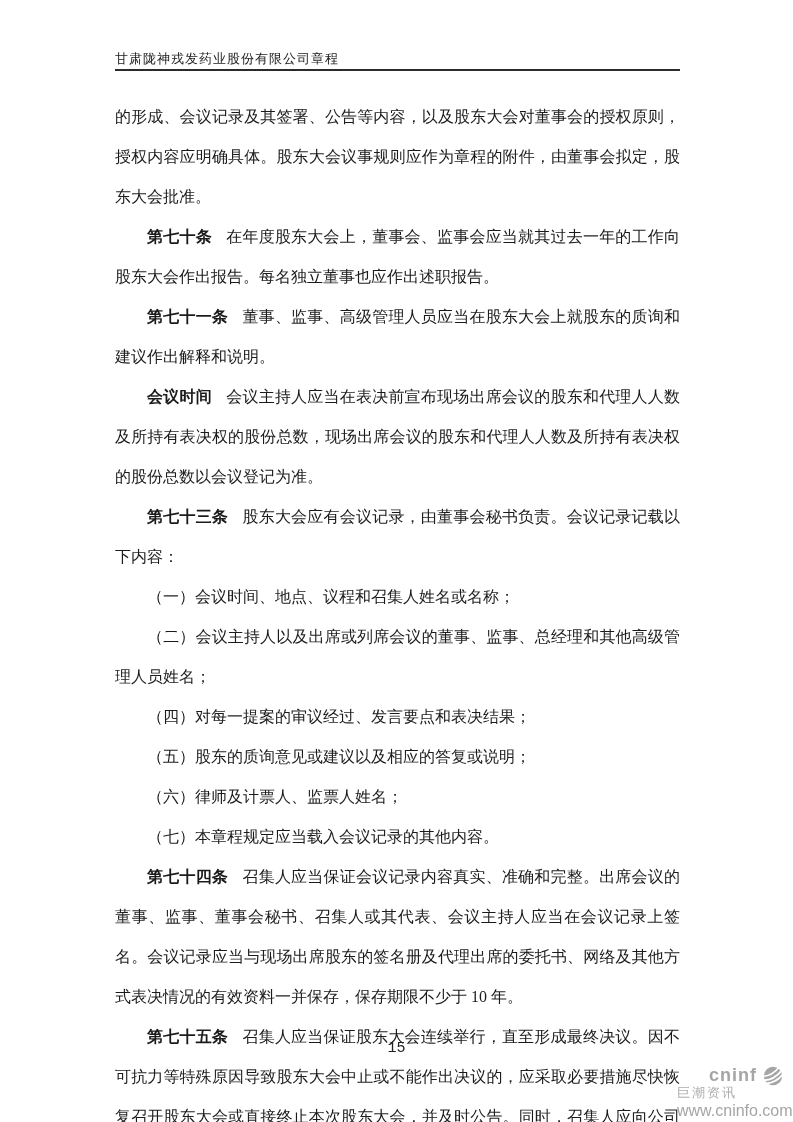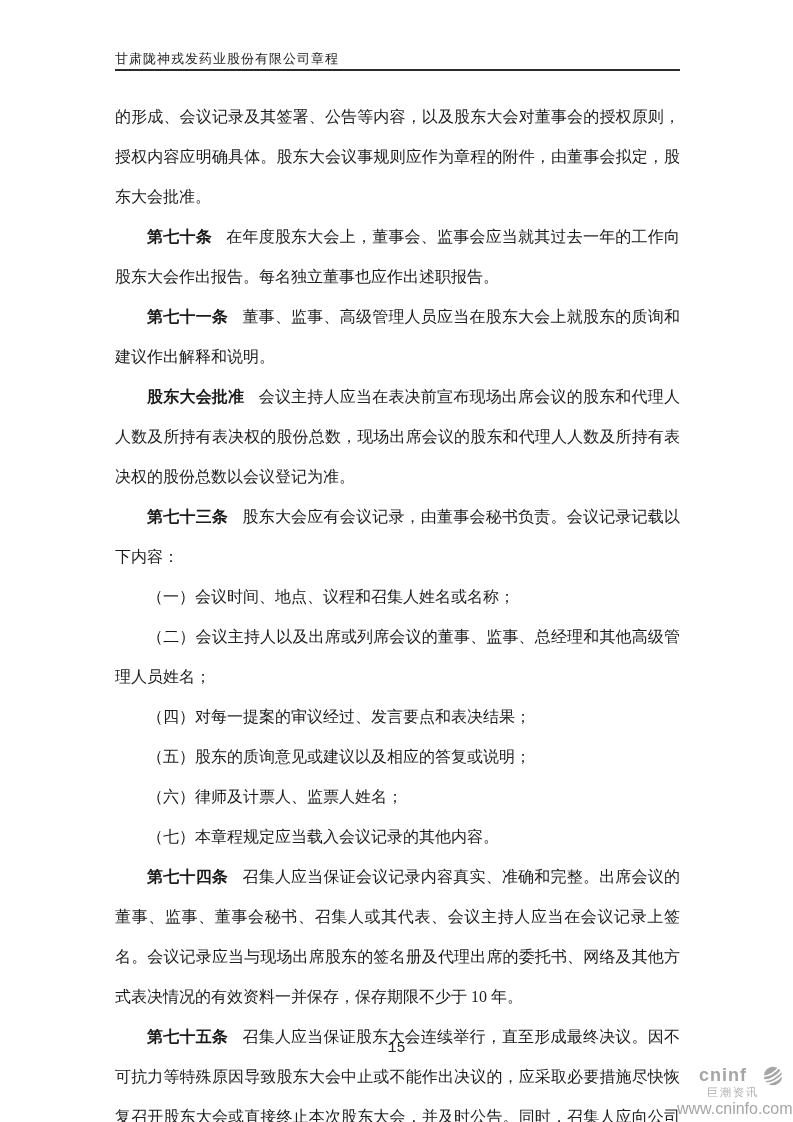--- a/index.html
+++ b/index.html
@@ -53,33 +53,33 @@
     right:6px; top:1066px;
     width:110px;
     color:#a5a5a5;
     font-family:"Liberation Sans","DejaVu Sans",sans-serif;
     line-height:1.1;
   }
   .logo-row {
     display:flex;
     align-items:center;
     justify-content:flex-end;
-    gap:16px;
+    gap:6px;
     padding-right:4px;
   }
   .logo-text {
     font-size:18px;
     font-weight:bold;
     letter-spacing:1px;
     color:#a5a5a5;
   }
   .logo-cn {
-    font-size:11px;
+    font-size:13px;
     letter-spacing:2px;
-    text-align:right;
+    text-align:left;
     padding-right:28px;
     color:#adadad;
   }
   .logo-url {
     font-size:16px;
     text-align:left;
     padding-right:2px;
     margin-top:2px;
     color:#a5a5a5;
   }
@@ -90,21 +90,21 @@
 <div class="page">
 
   <div class="doc-header">甘肃陇神戎发药业股份有限公司章程</div>
 
   <div class="header-rule"></div>
 
   <div class="doc-body" id="doc-body">
       <p class="para">的形成、会议记录及其签署、公告等内容，以及股东大会对董事会的授权原则，授权内容应明确具体。股东大会议事规则应作为章程的附件，由董事会拟定，股东大会批准。</p>
       <p class="para indent"><b class="lead">第七十条</b>在年度股东大会上，董事会、监事会应当就其过去一年的工作向股东大会作出报告。每名独立董事也应作出述职报告。</p>
       <p class="para indent"><b class="lead">第七十一条</b>董事、监事、高级管理人员应当在股东大会上就股东的质询和建议作出解释和说明。</p>
-      <p class="para indent"><b class="lead">股东大会批准</b>会议主持人应当在表决前宣布现场出席会议的股东和代理人人数及所持有表决权的股份总数，现场出席会议的股东和代理人人数及所持有表决权的股份总数以会议登记为准。</p>
+      <p class="para indent"><b class="lead">会议时间</b>会议主持人应当在表决前宣布现场出席会议的股东和代理人人数及所持有表决权的股份总数，现场出席会议的股东和代理人人数及所持有表决权的股份总数以会议登记为准。</p>
       <p class="para indent"><b class="lead">第七十三条</b>股东大会应有会议记录，由董事会秘书负责。会议记录记载以下内容：</p>
       <p class="para indent">（一）会议时间、地点、议程和召集人姓名或名称；</p>
       <p class="para indent">（二）会议主持人以及出席或列席会议的董事、监事、总经理和其他高级管理人员姓名；</p>
       <p class="para indent">（四）对每一提案的审议经过、发言要点和表决结果；</p>
       <p class="para indent">（五）股东的质询意见或建议以及相应的答复或说明；</p>
       <p class="para indent">（六）律师及计票人、监票人姓名；</p>
       <p class="para indent">（七）本章程规定应当载入会议记录的其他内容。</p>
       <p class="para indent"><b class="lead">第七十四条</b>召集人应当保证会议记录内容真实、准确和完整。出席会议的董事、监事、董事会秘书、召集人或其代表、会议主持人应当在会议记录上签名。会议记录应当与现场出席股东的签名册及代理出席的委托书、网络及其他方式表决情况的有效资料一并保存，保存期限不少于 10 年。</p>
       <p class="para indent"><b class="lead">第七十五条</b>召集人应当保证股东大会连续举行，直至形成最终决议。因不可抗力等特殊原因导致股东大会中止或不能作出决议的，应采取必要措施尽快恢复召开股东大会或直接终止本次股东大会，并及时公告。同时，召集人应向公司所在地中国证监会派出机构及证券交易所报告。</p>
     </div>

